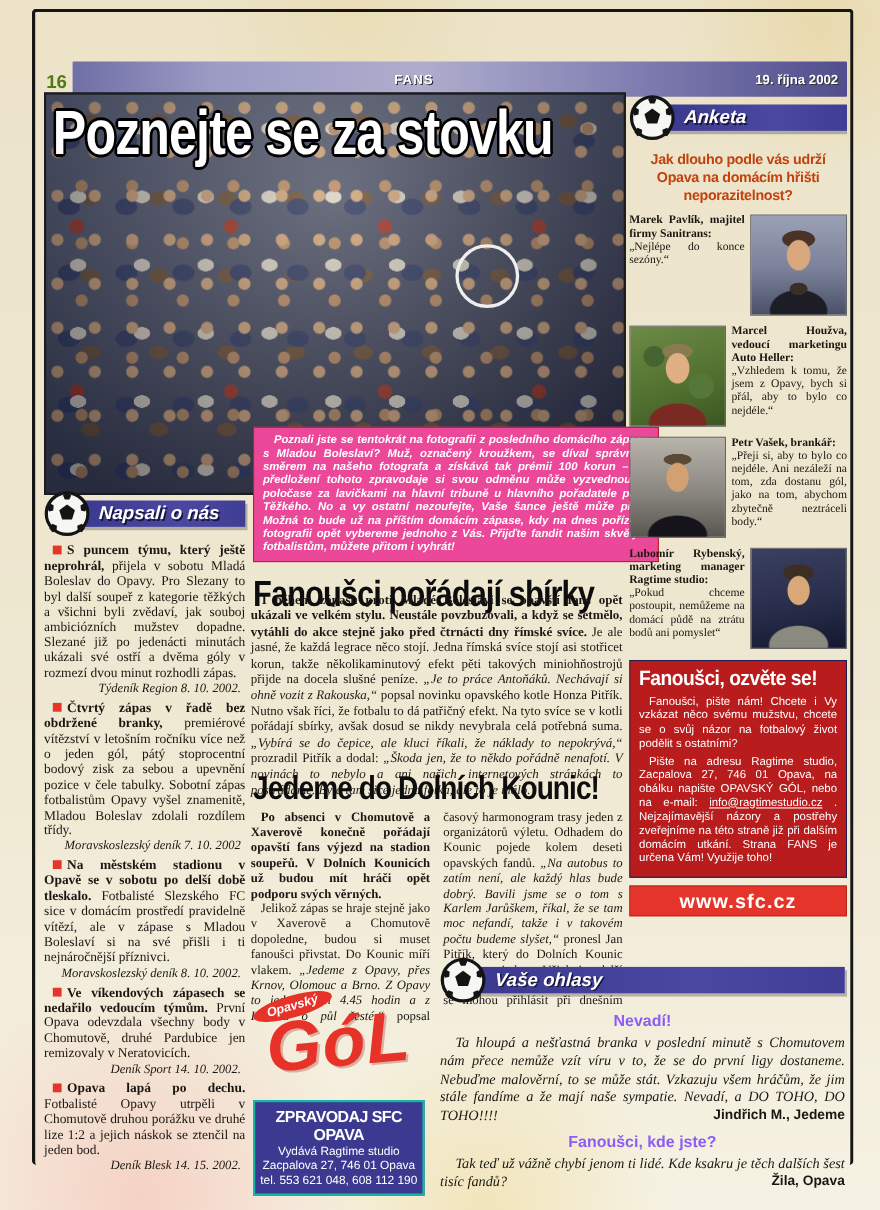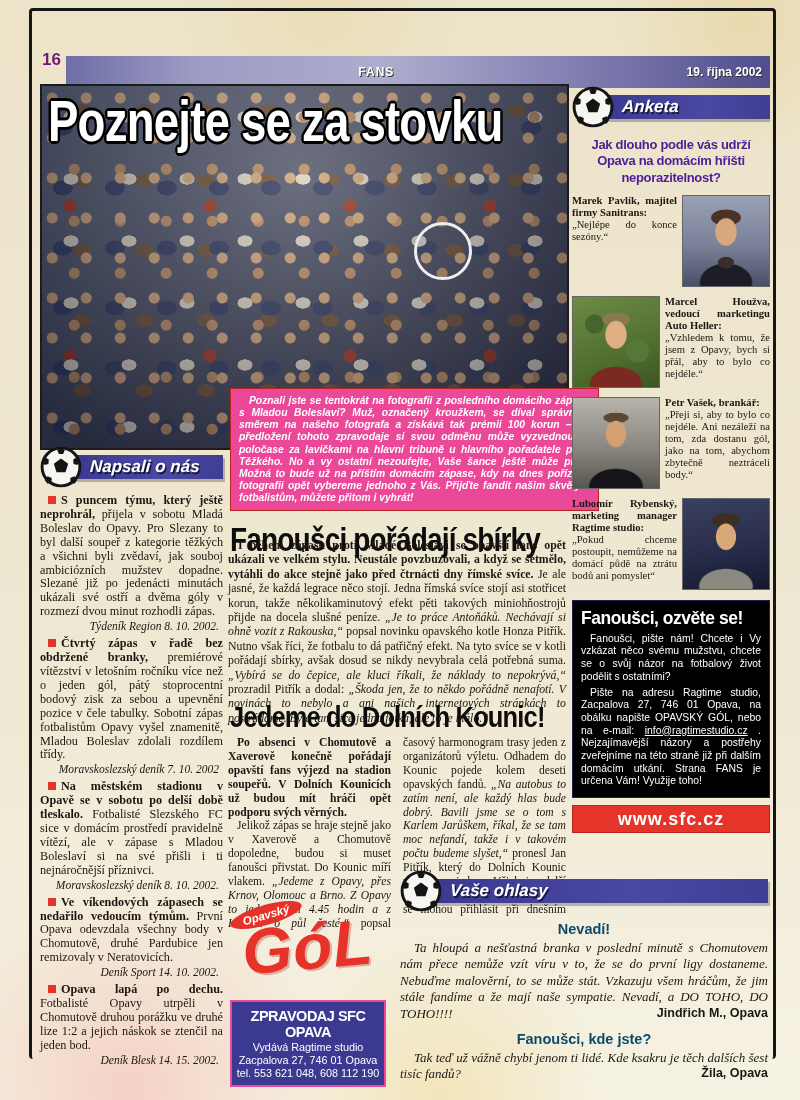--- a/index.html
+++ b/index.html
@@ -10,21 +10,21 @@
       radial-gradient(circle at 16% 99%, rgba(242,150,140,.35), transparent 16%),
       radial-gradient(circle at 55% 100%, rgba(235,205,110,.35), transparent 14%),
       radial-gradient(circle at 93% 2%, rgba(225,195,110,.3), transparent 10%),
       radial-gradient(circle at 40% 1%, rgba(228,205,130,.25), transparent 12%),
       linear-gradient(180deg,#ece3c9 0%,#efe8d2 60%,#f6f2e3 100%);
   }
   .abs{position:absolute;}
   
   .frame{left:29px;top:8px;width:741px;height:1048px;border:3px solid #161616;border-bottom:none;border-radius:4px;}
   
-  .pageno{left:42px;top:50px;font:bold 17px "Liberation Sans",sans-serif;color:#701a75;}
+  .pageno{left:42px;top:65px;font:bold 17px "Liberation Sans",sans-serif;color:#4d7c0f;}
   .hdrbar{left:66px;top:56px;width:704px;height:32px;
     background:linear-gradient(90deg,#6f6ea6 0%,#9c9bc4 18%,#aeadcd 45%,#8583b4 70%,#504e8c 100%);
     display:flex;align-items:center;border-radius:1px;}
   .hdrbar .fans{flex:1;text-align:center;color:#fff;font:bold 12px "Liberation Sans",sans-serif;letter-spacing:1px;text-shadow:1px 1px 0 #333;}
   .hdrbar .date{color:#fff;font:bold 12px "Liberation Sans",sans-serif;padding-right:8px;text-shadow:1px 1px 0 #333;}
   
   .photo{left:40px;top:84px;width:525px;height:362px;border:2px solid #1c1c1c;overflow:hidden;
     background-color:#3a3f55;
     background-image:
       radial-gradient(ellipse at 50% 25%, rgba(255,240,205,.18), rgba(10,12,24,.45) 90%),
@@ -67,27 +67,27 @@
   .kounice-body{left:228px;top:736px;width:338px;height:196px;column-count:2;column-gap:12px;
     font-size:11.6px;line-height:1.2;text-align:justify;}
   .kounice-body p{margin:0;text-indent:9px;}
   .kounice-body p.lead{font-weight:bold;text-indent:9px;}
   .iq{font-style:italic;}
   
   .gol{left:228px;top:908px;width:164px;height:92px;}
   .gol-text{position:absolute;left:14px;top:2px;font:italic 900 64px "Liberation Sans",sans-serif;color:#e63228;letter-spacing:1px;transform:rotate(-5deg);text-shadow:2px 2px 0 rgba(160,35,25,.3);}
   .gol-badge{position:absolute;left:2px;top:-2px;background:#e63228;color:#fff;font:italic bold 11.5px "Liberation Sans",sans-serif;
     padding:3px 12px;border-radius:50%;transform:rotate(-16deg);box-shadow:0 0 0 1px #e63228;z-index:3;}
-  .golbox{left:230px;top:1000px;width:156px;background:#3c3990;border:2px solid #ec4899;color:#fff;text-align:center;
+  .golbox{left:230px;top:1000px;width:156px;background:#3c3990;border:2px solid #14b8a6;color:#fff;text-align:center;
     padding:5px 3px;box-sizing:border-box;font-family:"Liberation Sans",sans-serif;}
   .golbox .l1{font-weight:bold;font-size:14.5px;letter-spacing:-0.5px;margin:1px 0;}
   .golbox .l2{font-weight:normal;font-size:10.8px;margin:1px 0;}
   
   .rightcol{left:572px;top:86px;width:198px;height:772px;overflow:hidden;}
-  .question{margin:9px 0 0 0;text-align:center;font:bold 13px/1.25 "Liberation Sans",sans-serif;color:#4c1d95;letter-spacing:-0.3px;}
+  .question{margin:9px 0 0 0;text-align:center;font:bold 13px/1.25 "Liberation Sans",sans-serif;color:#c2410c;letter-spacing:-0.3px;}
   .person{display:flex;margin-top:9px;gap:5px;font-size:10.6px;line-height:1.14;}
   .person .txt{flex:1;text-align:justify;}
   .person .txt .nm{font-weight:bold;}
   .person .txt .rl{font-weight:bold;}
   .person .txt .qt{font-style:normal;}
   .portrait{width:88px;height:92px;flex:0 0 88px;border:1px solid #666;box-sizing:border-box;}
   .pt1{background:radial-gradient(ellipse 13px 9px at 50% 74%, #3a2f28 0 60%, rgba(0,0,0,0) 65%),
        radial-gradient(ellipse 17px 22px at 50% 40%, #d8a87c 0 60%, rgba(0,0,0,0) 66%),
        radial-gradient(ellipse 26px 14px at 50% 24%, #4a3326 0 55%, rgba(0,0,0,0) 60%),
        radial-gradient(ellipse 36px 26px at 50% 96%, #1d1d26 0 70%, rgba(0,0,0,0) 75%),
@@ -100,30 +100,30 @@
        linear-gradient(160deg,#6d8a46 0%,#51702f 60%,#3c5522 100%);}
   .pt3{background:radial-gradient(ellipse 16px 21px at 50% 42%, #d9a878 0 60%, rgba(0,0,0,0) 66%),
        radial-gradient(ellipse 24px 13px at 50% 24%, #3c2e22 0 55%, rgba(0,0,0,0) 60%),
        radial-gradient(ellipse 37px 24px at 50% 97%, #8a8a80 0 70%, rgba(0,0,0,0) 75%),
        linear-gradient(170deg,#3a4060 0%,#262c48 60%,#14182e 100%);}
   .pt4{background:radial-gradient(ellipse 16px 21px at 50% 40%, #d2a072 0 60%, rgba(0,0,0,0) 66%),
        radial-gradient(ellipse 22px 9px at 50% 22%, #5a4a35 0 55%, rgba(0,0,0,0) 60%),
        radial-gradient(ellipse 37px 24px at 50% 98%, #14141a 0 70%, rgba(0,0,0,0) 75%),
        linear-gradient(180deg,#b8b4ac 0%,#8a8780 55%,#585650 100%);}
   
-  .ozvete{margin-top:10px;background:#000000;border:1px solid #23204f;color:#fff;padding:6px 8px;box-sizing:border-box;
+  .ozvete{margin-top:10px;background:#b91c1c;border:1px solid #23204f;color:#fff;padding:6px 8px;box-sizing:border-box;
     font:10.4px/1.22 "Liberation Sans",sans-serif;text-align:justify;}
   .ozvete h3{margin:0 0 4px 0;font:bold 19px "Liberation Sans",sans-serif;letter-spacing:-0.5px;transform:scaleX(.92);transform-origin:left;white-space:nowrap;}
   .ozvete p{margin:0 0 3px 0;text-indent:9px;}
   .ozvete .email{text-decoration:underline;}
   .sfcbox{margin-top:7px;background:#e5352b;border:1px solid #b5261d;color:#fff;text-align:center;
     font:bold 18px/26px "Liberation Sans",sans-serif;letter-spacing:1px;height:26px;}
   
   .ohlasy{left:400px;top:870px;width:368px;}
-  .letterhead{margin:9px 0 3px 0;text-align:center;font:bold 14.5px "Liberation Sans",sans-serif;color:#0c4a6e;}
+  .letterhead{margin:9px 0 3px 0;text-align:center;font:bold 14.5px "Liberation Sans",sans-serif;color:#8b5cf6;}
   .letter{margin:0;font:italic 13px/1.26 "Liberation Serif",serif;text-align:justify;text-indent:14px;}
   .author{float:right;font:bold 12.5px "Liberation Sans",sans-serif;font-style:normal;margin-left:10px;}
 </style>
 </head>
 <body>
 
 <div class="abs frame"></div>
 
 <div class="abs pageno">16</div>
 <div class="abs hdrbar">
@@ -254,16 +254,16 @@
       <polygon points="18,72 28,76 27,87 18,90 11,81"></polygon>
       <polygon points="12,27 21,32 20,43 11,45 6,36"></polygon>
           </g>
         </svg>
     </span>
     <span class="bar">
         <span class="t">Vaše ohlasy</span>
       </span>
   </div>
   <div class="letterhead">Nevadí!</div>
-  <p class="letter"><span>Ta hloupá a nešťastná branka v poslední minutě s Chomutovem nám přece nemůže vzít víru v to, že se do první ligy dostaneme. Nebuďme malověrní, to se může stát. Vzkazuju všem hráčům, že jim stále fandíme a že mají naše sympatie. Nevadí, a DO TOHO, DO TOHO!!!!</span> <span class="author">Jindřich M., Opava</span></p>
+  <p class="letter"><span>Ta hloupá a nešťastná branka v poslední minutě s Chomutovem nám přece nemůže vzít víru v to, že se do první ligy dostaneme. Nebuďme malověrní, to se může stát. Vzkazuju všem hráčům, že jim stále fandíme a že mají naše sympatie. Nevadí, a DO TOHO, DO TOHO!!!!</span> <span class="author">Jindřich M., Jedeme</span></p>
   <div class="letterhead">Fanoušci, kde jste?</div>
   <p class="letter"><span>Tak teď už vážně chybí jenom ti lidé. Kde ksakru je těch dalších šest tisíc fandů?</span> <span class="author">Žila, Opava</span></p>
 </div>
 
 </body></html>

